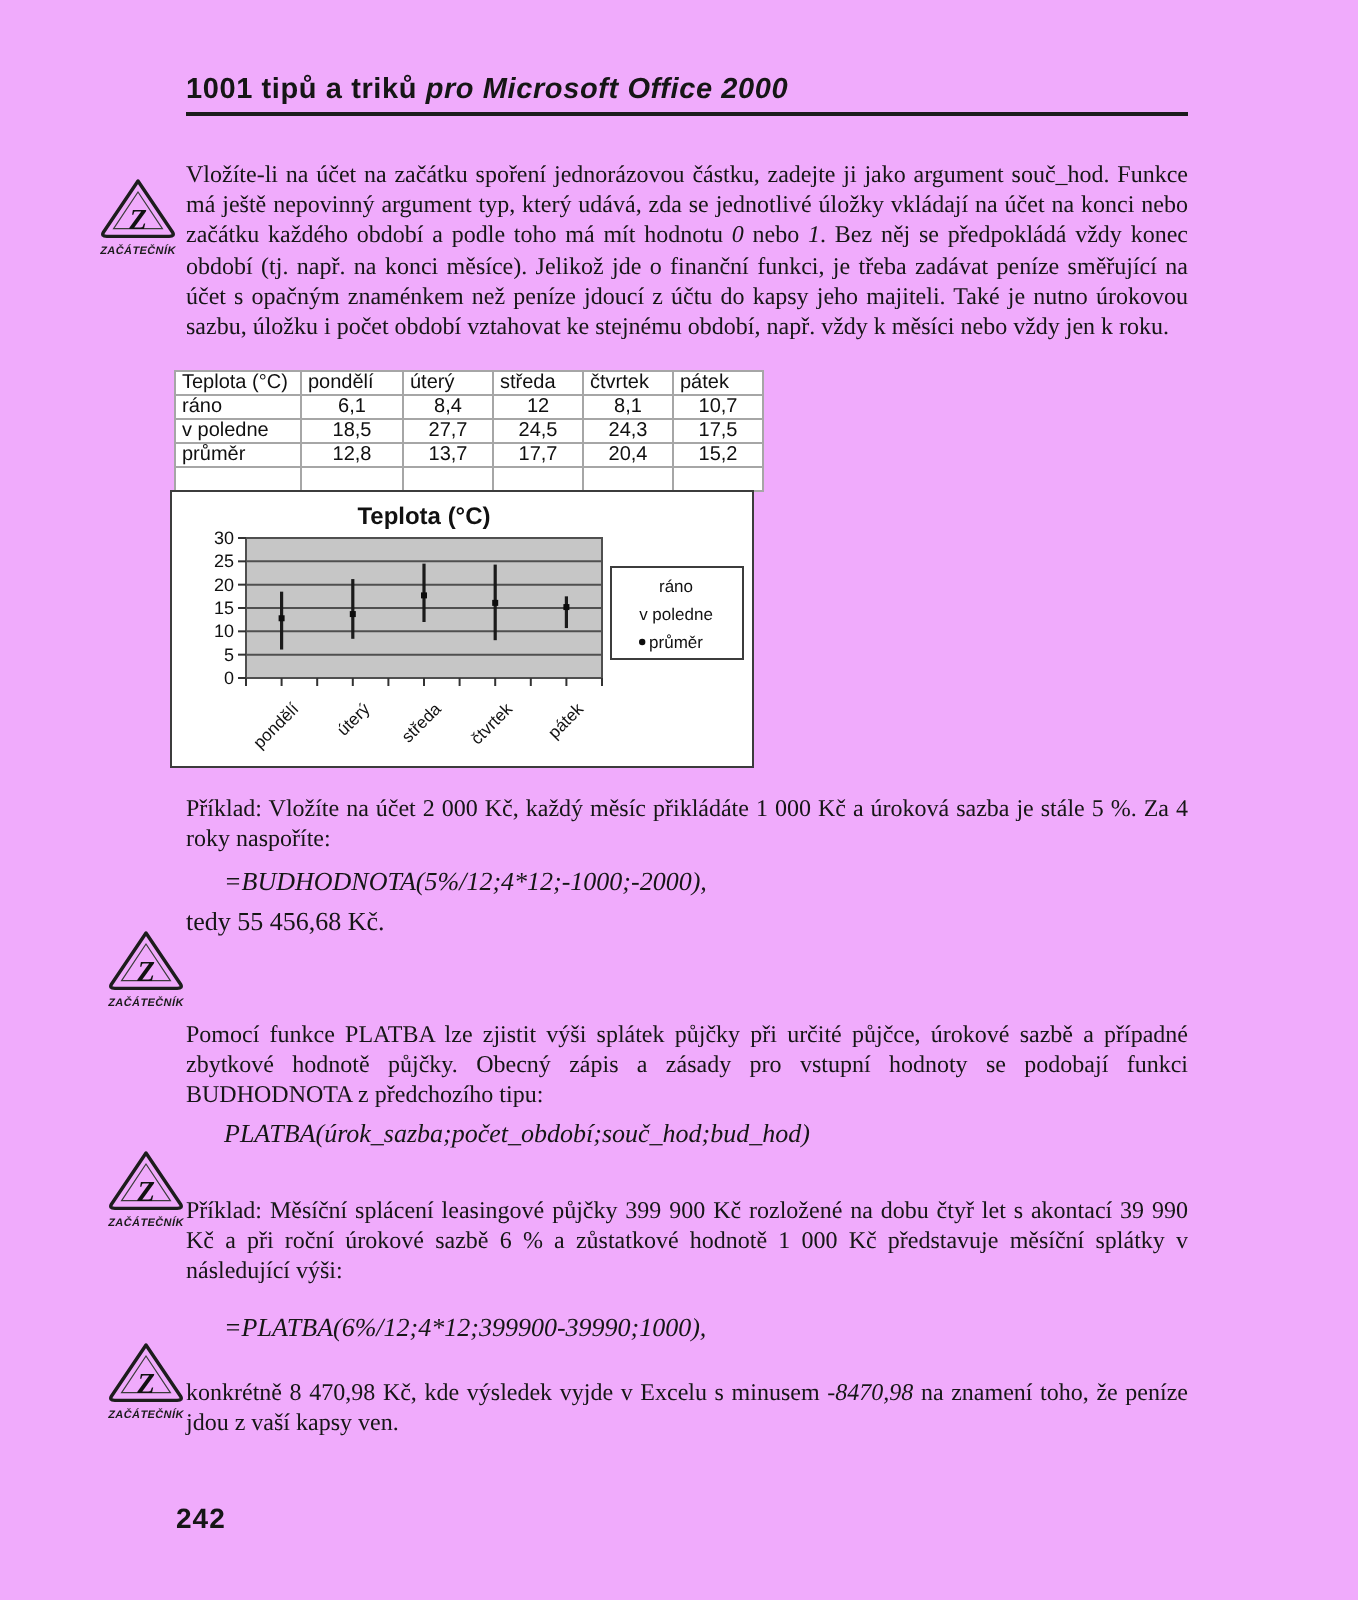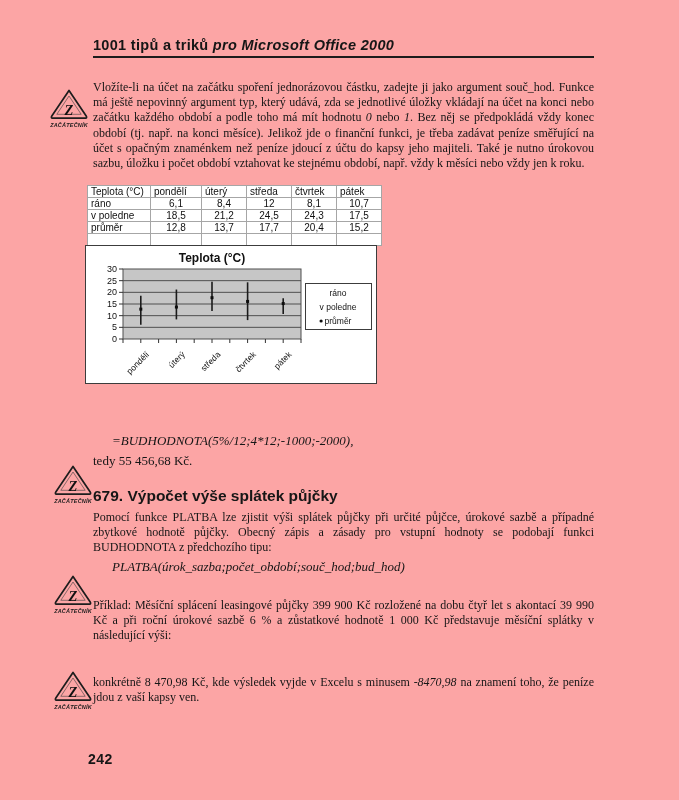--- a/index.html
+++ b/index.html
@@ -1,16 +1,16 @@
 <!DOCTYPE html>
 <html><head>
 <meta charset="utf-8">
 <style>
   html,body{margin:0;padding:0;background:#ffffff;}
-  .page{position:relative;width:679px;height:800px;background:#fca5a5;overflow:hidden;
+  .page{position:relative;width:679px;height:800px;background:#f0abfc;overflow:hidden;
         font-family:"Liberation Serif",serif;color:#161616;}
   
   .header-title{position:absolute;left:93px;top:37px;font-family:"Liberation Sans",sans-serif;
         font-weight:bold;font-size:14.5px;letter-spacing:.3px;white-space:nowrap;}
   .header-title .it{font-style:italic;}
   .header-rule{position:absolute;left:93px;top:56px;width:501px;height:2px;background:#1c1c1c;}
   
   .para{position:absolute;left:93px;width:501px;text-align:justify;font-size:12px;line-height:15.2px;}
   .para .it,.it{font-style:italic;}
   .formula{position:absolute;left:112px;font-style:italic;font-size:13px;white-space:nowrap;text-align:center;}
@@ -81,21 +81,21 @@
           <td class="lbl">ráno</td>
           <td class="num">6,1</td>
           <td class="num">8,4</td>
           <td class="num">12</td>
           <td class="num">8,1</td>
           <td class="num">10,7</td>
         </tr>
         <tr>
           <td class="lbl">v poledne</td>
           <td class="num">18,5</td>
-          <td class="num">21,2</td>
+          <td class="num">27,7</td>
           <td class="num">24,5</td>
           <td class="num">24,3</td>
           <td class="num">17,5</td>
         </tr>
         <tr>
           <td class="lbl">průměr</td>
           <td class="num">12,8</td>
           <td class="num">13,7</td>
           <td class="num">17,7</td>
           <td class="num">20,4</td>
@@ -161,23 +161,24 @@
         <rect x="161.10000000000002" y="54.93333333333333" width="3" height="3" fill="#0d0d0d"></rect>
         <line x1="198.20000000000002" y1="69.03333333333333" x2="198.20000000000002" y2="53.16666666666667" stroke="#1b1b1b" stroke-width="1.6"></line>
         <rect x="196.70000000000002" y="57.03333333333333" width="3" height="3" fill="#0d0d0d"></rect>
         <rect x="220.5" y="38.5" width="66" height="46" fill="#fff" stroke="#3c3c3c" stroke-width="1"></rect>
         <text x="253" y="51" text-anchor="middle" font-family="Liberation Sans, sans-serif" font-size="8.5" fill="#111">ráno</text>
         <text x="253" y="65" text-anchor="middle" font-family="Liberation Sans, sans-serif" font-size="8.5" fill="#111">v poledne</text>
         <circle cx="236.1" cy="76" r="1.6" fill="#0d0d0d"></circle>
         <text x="253" y="79" text-anchor="middle" font-family="Liberation Sans, sans-serif" font-size="8.5" fill="#111">průměr</text>
       </svg></div>
 
+  <div class="para" style="top:397px">Příklad: Vložíte na účet 2 000 Kč, každý měsíc přikládáte 1 000 Kč a úroková sazba je stále 5 %. Za 4 roky naspoříte:</div>
   <div class="formula" style="top:433px">=BUDHODNOTA(5%/12;4*12;-1000;-2000),</div>
   <div class="plain" style="top:453px">tedy 55 456,68 Kč.</div>
 
-  <div class="heading" style="top:487px">679. Výpočet výše splátek půjčky</div>
   <div class="para" style="top:510px">Pomocí funkce PLATBA lze zjistit výši splátek půjčky při určité půjčce, úrokové sazbě a případné zbytkové hodnotě půjčky. Obecný zápis a zásady pro vstupní hodnoty se podobají funkci BUDHODNOTA z předchozího tipu:</div>
   <div class="formula" style="top:559px">PLATBA(úrok_sazba;počet_období;souč_hod;bud_hod)</div>
   <div class="para" style="top:598px">Příklad: Měsíční splácení leasingové půjčky 399 900 Kč rozložené na dobu čtyř let s akontací 39 990 Kč a při roční úrokové sazbě 6 % a zůstatkové hodnotě 1 000 Kč představuje měsíční splátky v následující výši:</div>
-  <div class="para" style="top:675px"><span>konkrétně 8 470,98 Kč, kde výsledek vyjde v Excelu s minusem </span><span class="it">-8470,98</span><span> na znamení toho, že peníze jdou z vaší kapsy ven.</span></div>
+  <div class="formula" style="top:656px">=PLATBA(6%/12;4*12;399900-39990;1000),</div>
+  <div class="para" style="top:689px"><span>konkrétně 8 470,98 Kč, kde výsledek vyjde v Excelu s minusem </span><span class="it">-8470,98</span><span> na znamení toho, že peníze jdou z vaší kapsy ven.</span></div>
 
   <div class="pagenum">242</div>
 </div>
 
 </body></html>

